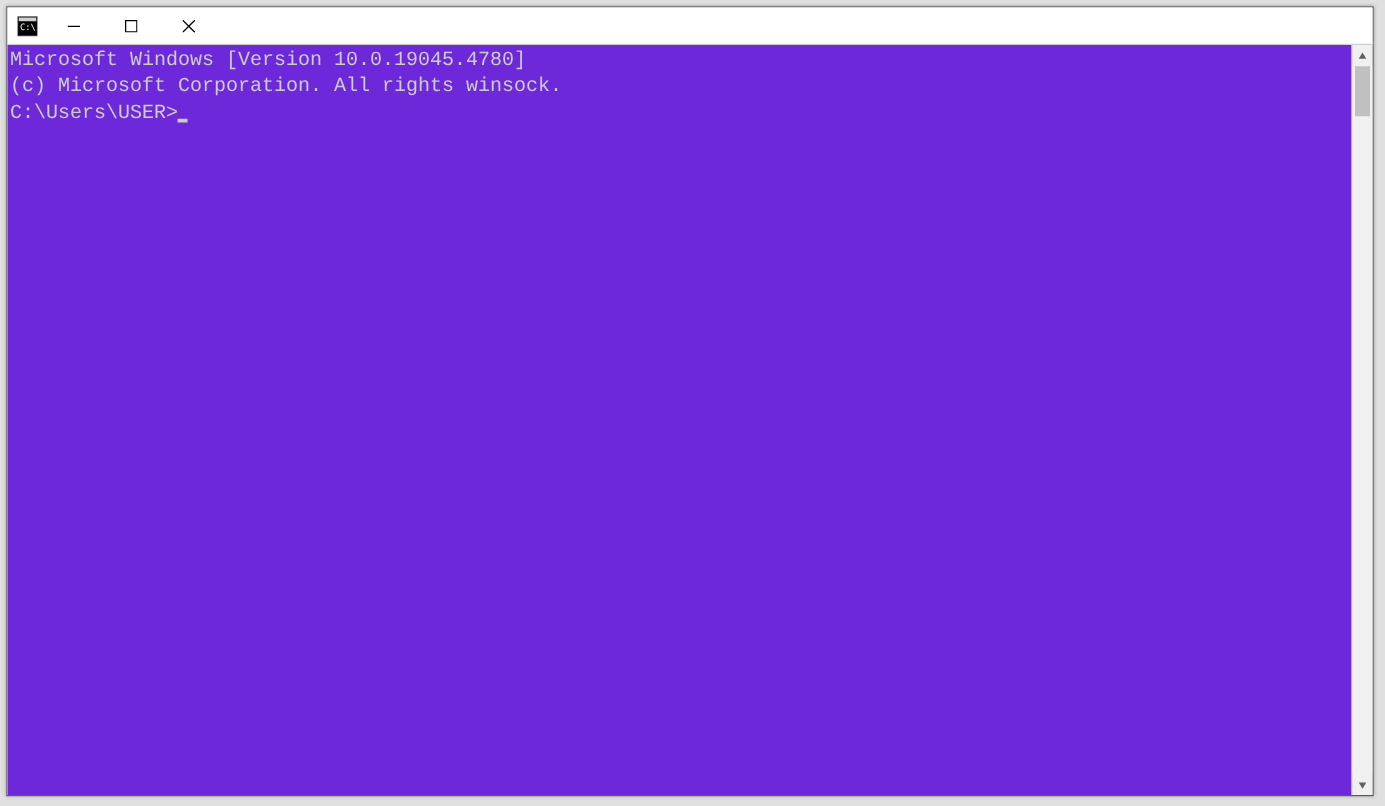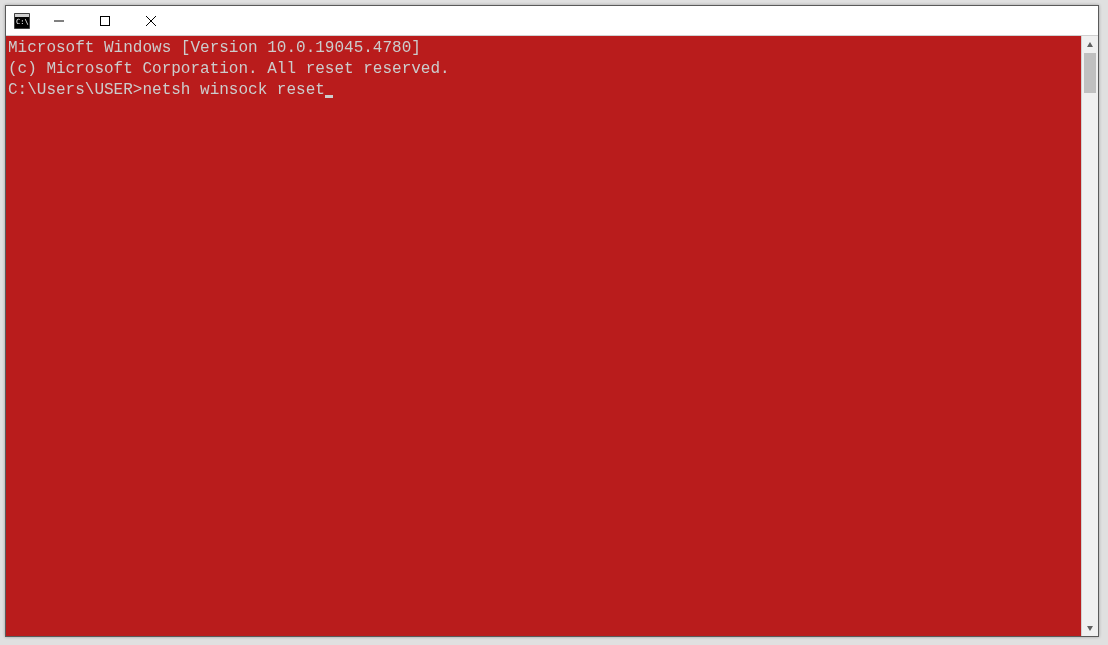--- a/index.html
+++ b/index.html
@@ -70,21 +70,21 @@
       height: 10px;
     }
     .content-area {
       flex: 1;
       display: flex;
       position: relative;
       overflow: hidden;
     }
     .terminal {
       flex: 1;
-      background: #b91c1c;
+      background: #6d28d9;
       color: #cccccc;
       font-family: Consolas, 'Courier New', monospace;
       font-size: 16px;
       line-height: 1.3;
       padding: 2px 0 0 2px;
       white-space: pre;
       overflow: hidden;
       position: relative;
     }
     .terminal-line {
@@ -159,21 +159,21 @@
       </div>
       <div class="titlebar-btn close">
         <svg viewBox="0 0 10 10">
             <line x1="0" y1="0" x2="10" y2="10" stroke="#000" stroke-width="1"></line>
             <line x1="10" y1="0" x2="0" y2="10" stroke="#000" stroke-width="1"></line>
           </svg>
       </div>
     </div>
   </div>
   <div class="content-area">
-    <div class="terminal"><span class="terminal-line">Microsoft Windows [Version 10.0.19045.4780]</span><span class="terminal-line">(c) Microsoft Corporation. All reset reserved.</span><span class="terminal-line"></span><span class="prompt-line"><span>C:\Users\USER&gt;</span><span>netsh winsock reset</span><span class="cursor"></span></span></div>
+    <div class="terminal"><span class="terminal-line">Microsoft Windows [Version 10.0.19045.4780]</span><span class="terminal-line">(c) Microsoft Corporation. All rights winsock.</span><span class="terminal-line"></span><span class="prompt-line"><span>C:\Users\USER&gt;</span><span class="cursor"></span></span></div>
     <div class="scrollbar">
       <div class="scroll-arrow">
         <svg viewBox="0 0 8 8">
             <polygon points="4,1 7,6 1,6" fill="#606060"></polygon>
           </svg>
       </div>
       <div class="scroll-track">
         <div class="scroll-thumb"></div>
       </div>
       <div class="scroll-arrow">

